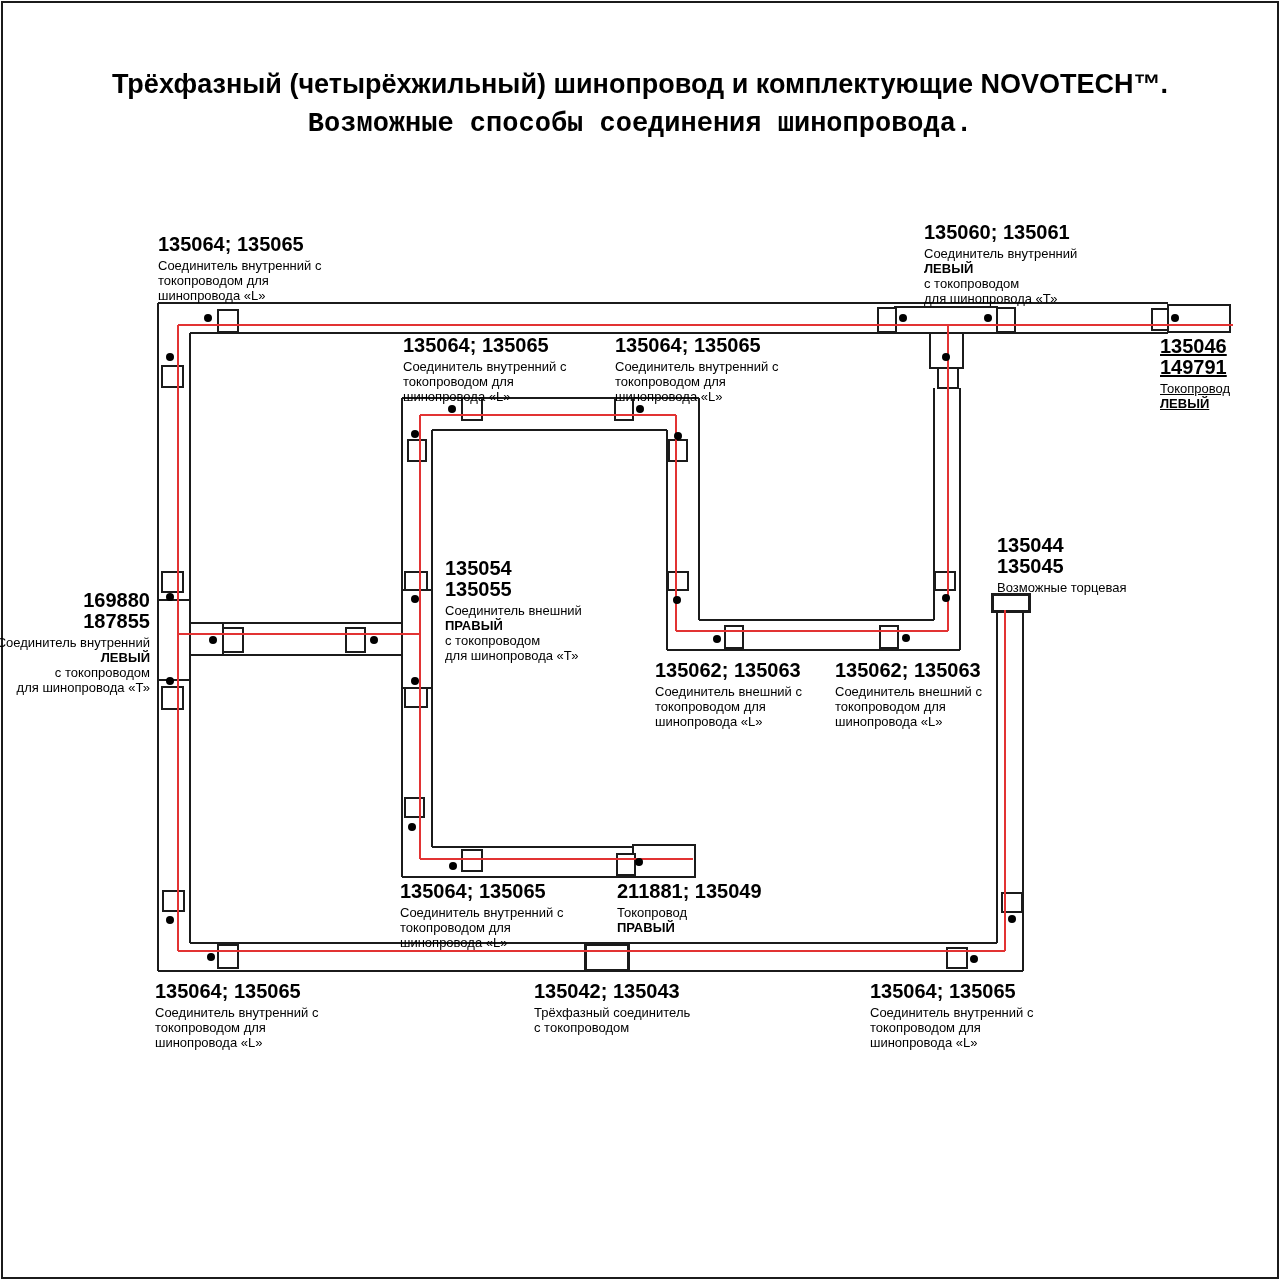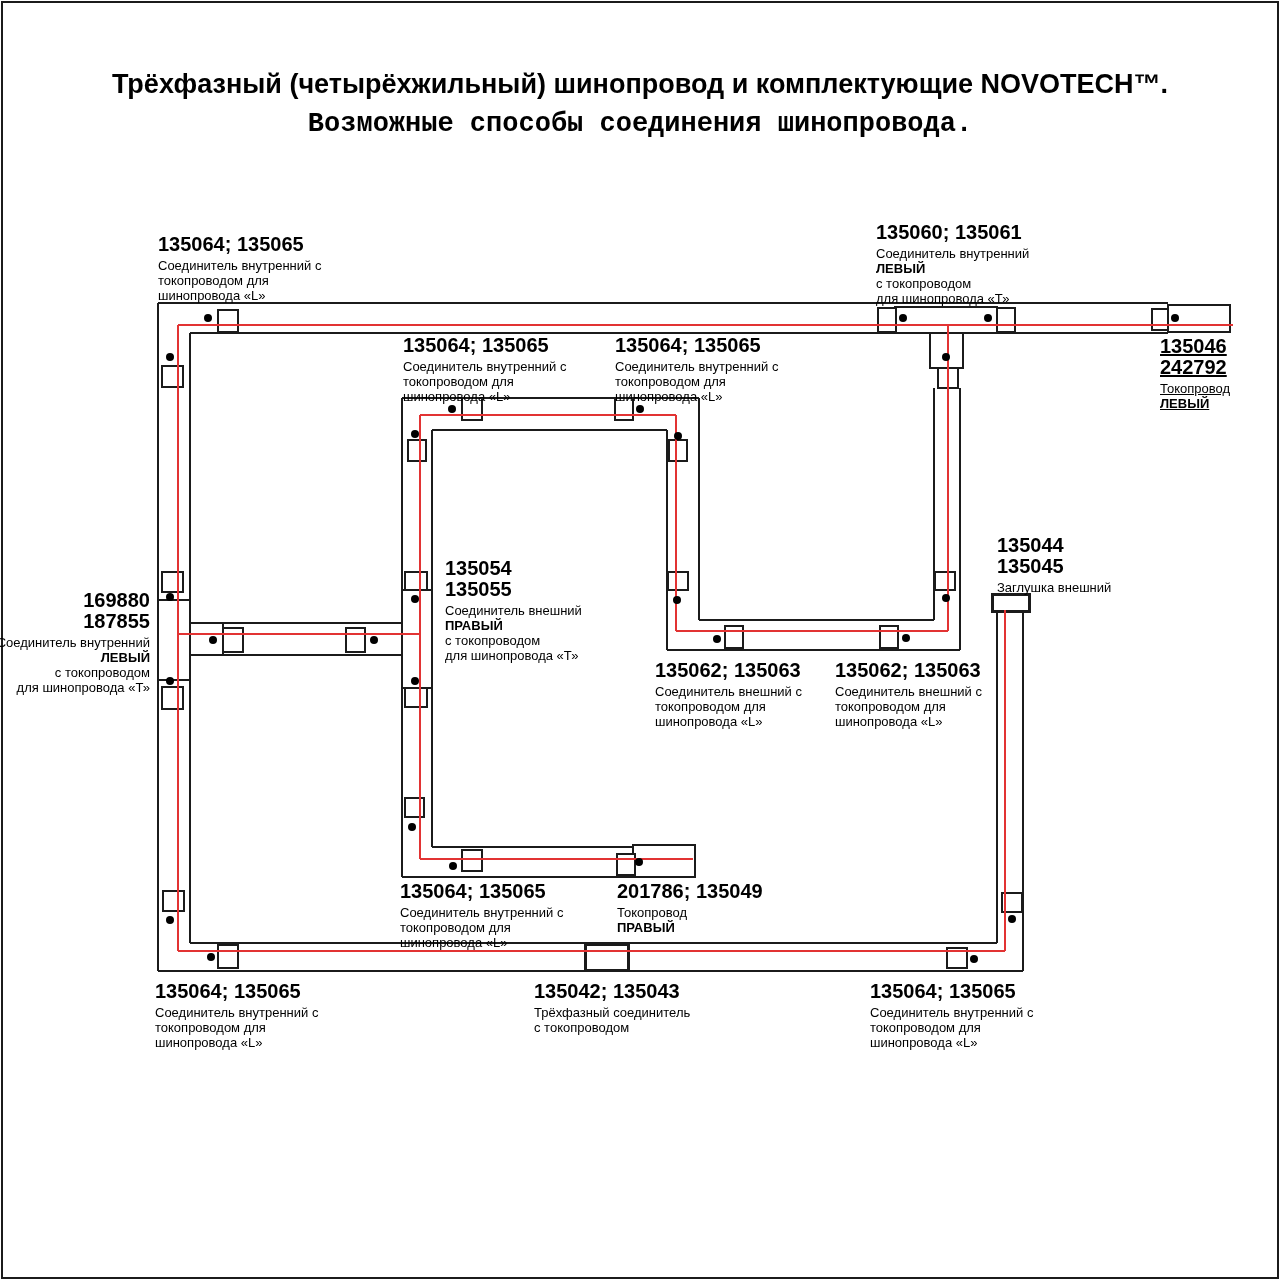--- a/index.html
+++ b/index.html
@@ -139,32 +139,32 @@
     </svg>
   <div class="labels">
       <div class="label" style="left: 158px; top: 234px;">
         <div class="num">135064; 135065</div>
         <div class="desc">
           <span class="dl">Соединитель внутренний с</span>
           <span class="dl">токопроводом для</span>
           <span class="dl">шинопровода «L»</span>
         </div>
       </div>
-      <div class="label" style="left: 876px; top: 222px;">
+      <div class="label" style="left: 924px; top: 222px;">
         <div class="num">135060; 135061</div>
         <div class="desc">
           <span class="dl">Соединитель внутренний</span>
           <span class="dl b">ЛЕВЫЙ</span>
           <span class="dl">с токопроводом</span>
           <span class="dl">для шинопровода «Т»</span>
         </div>
       </div>
       <div class="label" style="left: 1160px; top: 336px; text-decoration: underline;">
         <div class="num">135046</div>
-        <div class="num">242792</div>
+        <div class="num">149791</div>
         <div class="desc">
           <span class="dl">Токопровод</span>
           <span class="dl b">ЛЕВЫЙ</span>
         </div>
       </div>
       <div class="label" style="left: 403px; top: 335px;">
         <div class="num">135064; 135065</div>
         <div class="desc">
           <span class="dl">Соединитель внутренний с</span>
           <span class="dl">токопроводом для</span>
@@ -212,33 +212,33 @@
         <div class="desc">
           <span class="dl">Соединитель внешний с</span>
           <span class="dl">токопроводом для</span>
           <span class="dl">шинопровода «L»</span>
         </div>
       </div>
       <div class="label" style="left: 997px; top: 535px;">
         <div class="num">135044</div>
         <div class="num">135045</div>
         <div class="desc">
-          <span class="dl">Заглушка внешний</span>
+          <span class="dl">Возможные торцевая</span>
         </div>
       </div>
       <div class="label" style="left: 400px; top: 881px;">
         <div class="num">135064; 135065</div>
         <div class="desc">
           <span class="dl">Соединитель внутренний с</span>
           <span class="dl">токопроводом для</span>
           <span class="dl">шинопровода «L»</span>
         </div>
       </div>
       <div class="label" style="left: 617px; top: 881px;">
-        <div class="num">201786; 135049</div>
+        <div class="num">211881; 135049</div>
         <div class="desc">
           <span class="dl">Токопровод</span>
           <span class="dl b">ПРАВЫЙ</span>
         </div>
       </div>
       <div class="label" style="left: 155px; top: 981px;">
         <div class="num">135064; 135065</div>
         <div class="desc">
           <span class="dl">Соединитель внутренний с</span>
           <span class="dl">токопроводом для</span>

